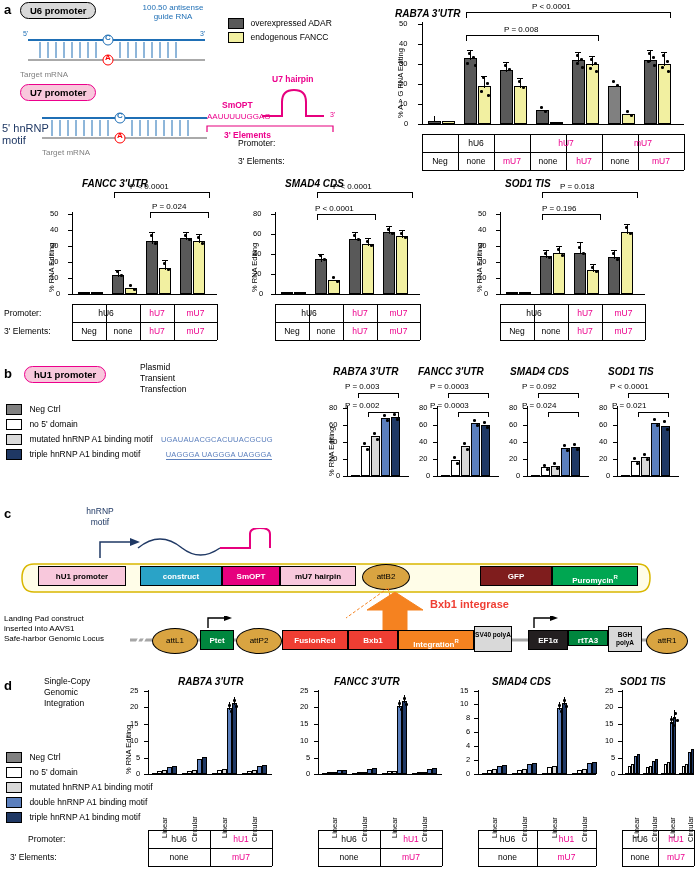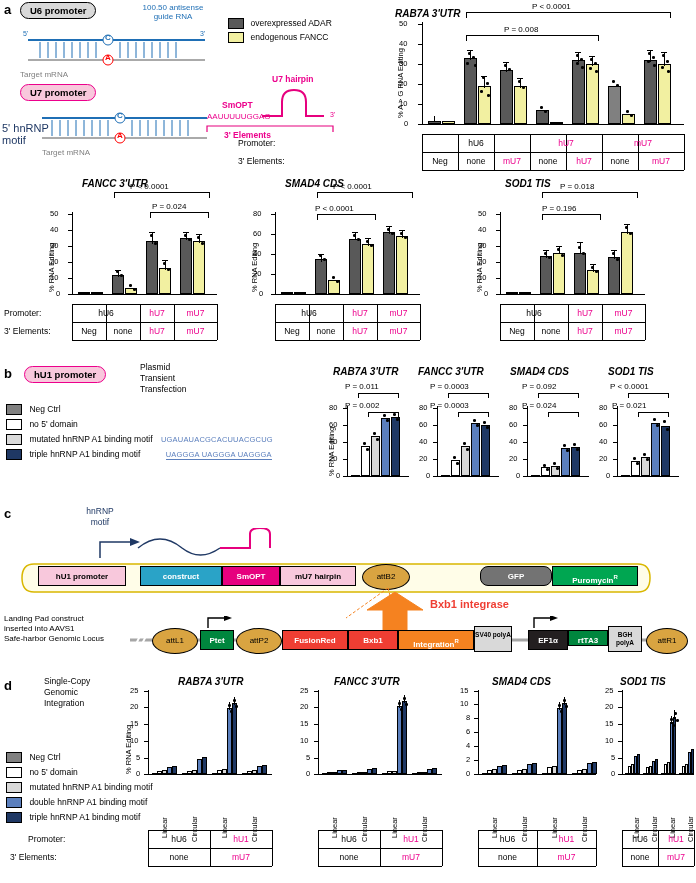--- a/index.html
+++ b/index.html
@@ -581,21 +581,21 @@
   <div class="bar lg-dblue" style="left:66px;top:11px;width:9px;height:59px;"></div>
   <div class="dot" style="left:38px;top:36px;"></div>
     <div class="dot" style="left:41px;top:42px;"></div>
   <div class="dot" style="left:48px;top:26px;"></div>
     <div class="dot" style="left:51px;top:32px;"></div>
   <div class="dot" style="left:58px;top:8px;"></div>
     <div class="dot" style="left:61px;top:13px;"></div>
   <div class="dot" style="left:68px;top:7px;"></div>
     <div class="dot" style="left:71px;top:12px;"></div>
 </div>
-<div class="abs sig" style="left:345px;top:382px;">P = 0.011</div>
+<div class="abs sig" style="left:345px;top:382px;">P = 0.003</div>
 <div class="abs sig" style="left:345px;top:401px;">P = 0.002</div>
 <div class="abs" style="left:358px;top:393px;">
     <div class="tline" style="width:40px;"></div>
     <div class="vline" style="left:0;top:0;height:5px;"></div>
     <div class="vline" style="left:40px;top:0;height:5px;"></div>
   </div>
 <div class="abs" style="left:368px;top:412px;">
     <div class="tline" style="width:30px;"></div>
     <div class="vline" style="left:0;top:0;height:5px;"></div>
     <div class="vline" style="left:30px;top:0;height:5px;"></div>
@@ -737,21 +737,21 @@
 </svg>
 
 <svg class="abs" width="660" height="42" style="left:18px;top:560px;">
   <path d="M16 4 Q4 4 4 18 Q4 32 16 32 L620 32 Q632 32 632 18 Q632 4 620 4 Z" fill="#fffde8" stroke="#d9b700" stroke-width="1.5"></path>
 </svg>
 <div class="gbox" style="left:38px;top:566px;width:88px;height:20px;background:#f8c8dc;color:#000;line-height:20px;"><span>hU1 promoter</span></div>
 <div class="gbox" style="left:140px;top:566px;width:82px;height:20px;background:#2aa3c7;line-height:20px;"><span>construct</span></div>
 <div class="gbox" style="left:222px;top:566px;width:58px;height:20px;background:#e6007e;line-height:20px;"><span>SmOPT</span></div>
 <div class="gbox" style="left:280px;top:566px;width:76px;height:20px;background:#f8c8dc;color:#000;line-height:20px;"><span>mU7 hairpin</span></div>
 <div class="abs" style="left:362px;top:564px;width:46px;height:24px;border-radius:50%;background:#d9a441;border:1px solid #000;text-align:center;line-height:24px;font-size:8px;"><span>attB2</span></div>
-<div class="gbox" style="left:480px;top:566px;width:72px;height:20px;background:#737373;line-height:20px;border-radius:8px;"><span>GFP</span></div>
+<div class="gbox" style="left:480px;top:566px;width:72px;height:20px;background:#7f1d1d;line-height:20px;"><span>GFP</span></div>
 <div class="gbox" style="left:552px;top:566px;width:86px;height:20px;background:#00a651;line-height:20px;"><span>Puromycin</span><sup style="font-size:6px;">R</sup></div>
 
 <svg class="abs" width="80" height="42" style="left:355px;top:592px;">
   <path d="M28 42 L28 18 L12 18 L40 0 L68 18 L52 18 L52 42 Z" fill="#f58220" stroke="#f58220"></path>
 </svg>
 <div class="abs bold" style="left:430px;top:598px;color:#ef3e33;font-size:11px;">Bxb1 integrase</div>
 <svg class="abs" width="70" height="36" style="left:330px;top:586px;">
   <line x1="58" y1="2" x2="16" y2="32" stroke="#f58220" stroke-width="1" stroke-dasharray="3,2"></line>
   <line x1="58" y1="2" x2="66" y2="32" stroke="#f58220" stroke-width="1" stroke-dasharray="3,2"></line>
 </svg>

